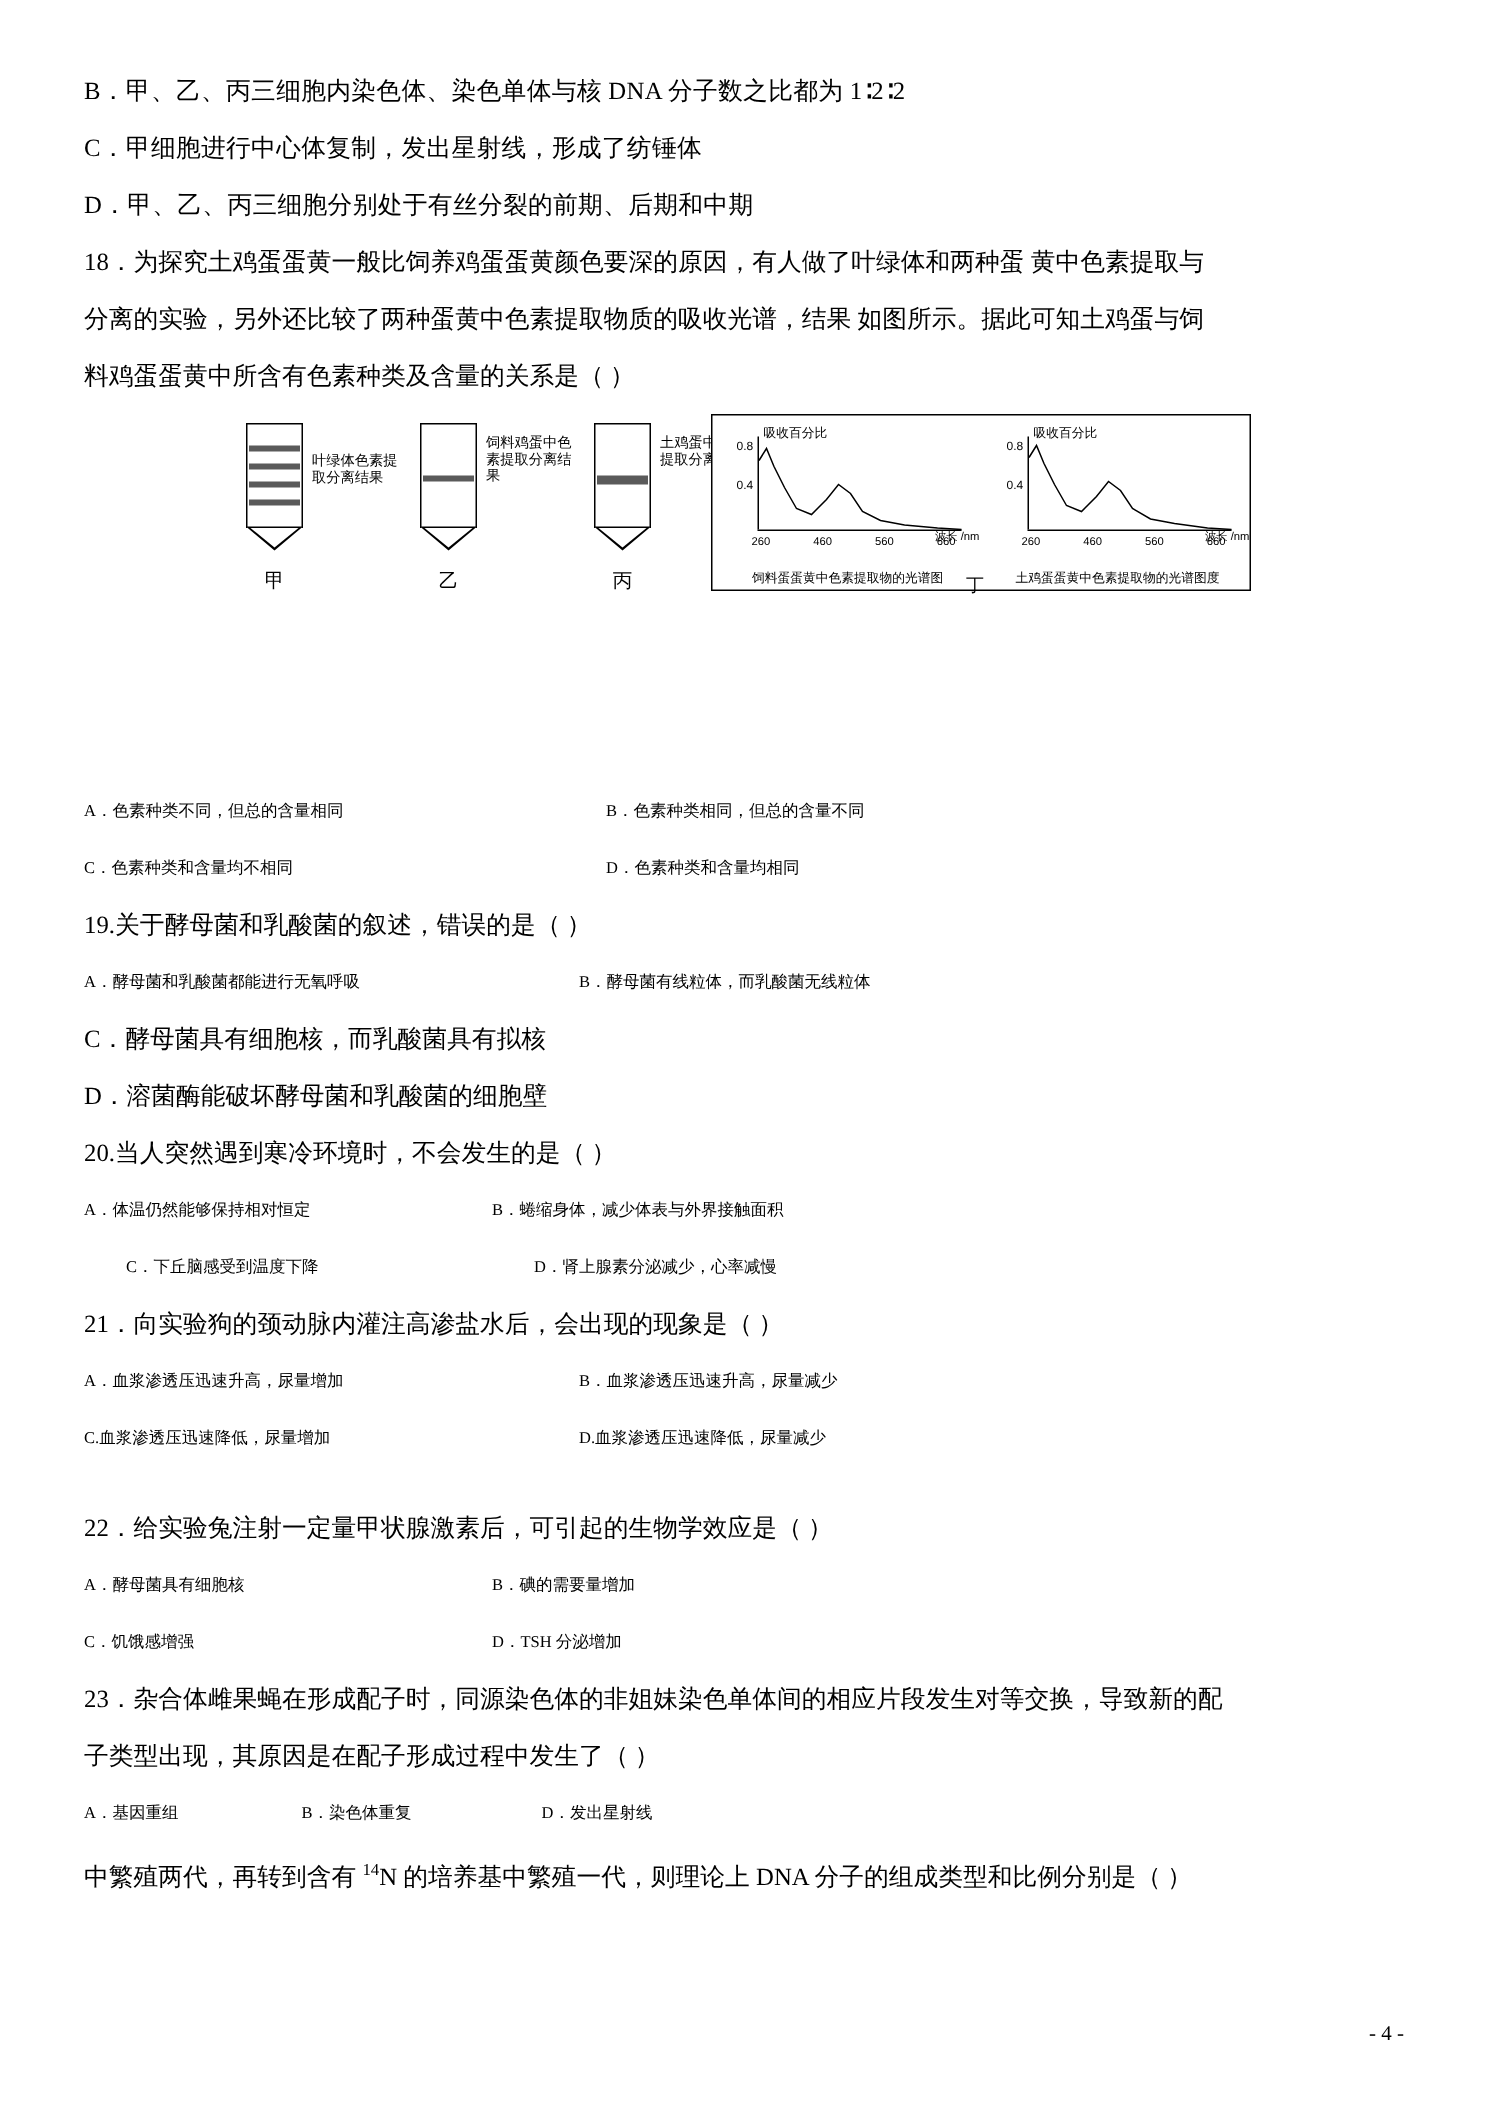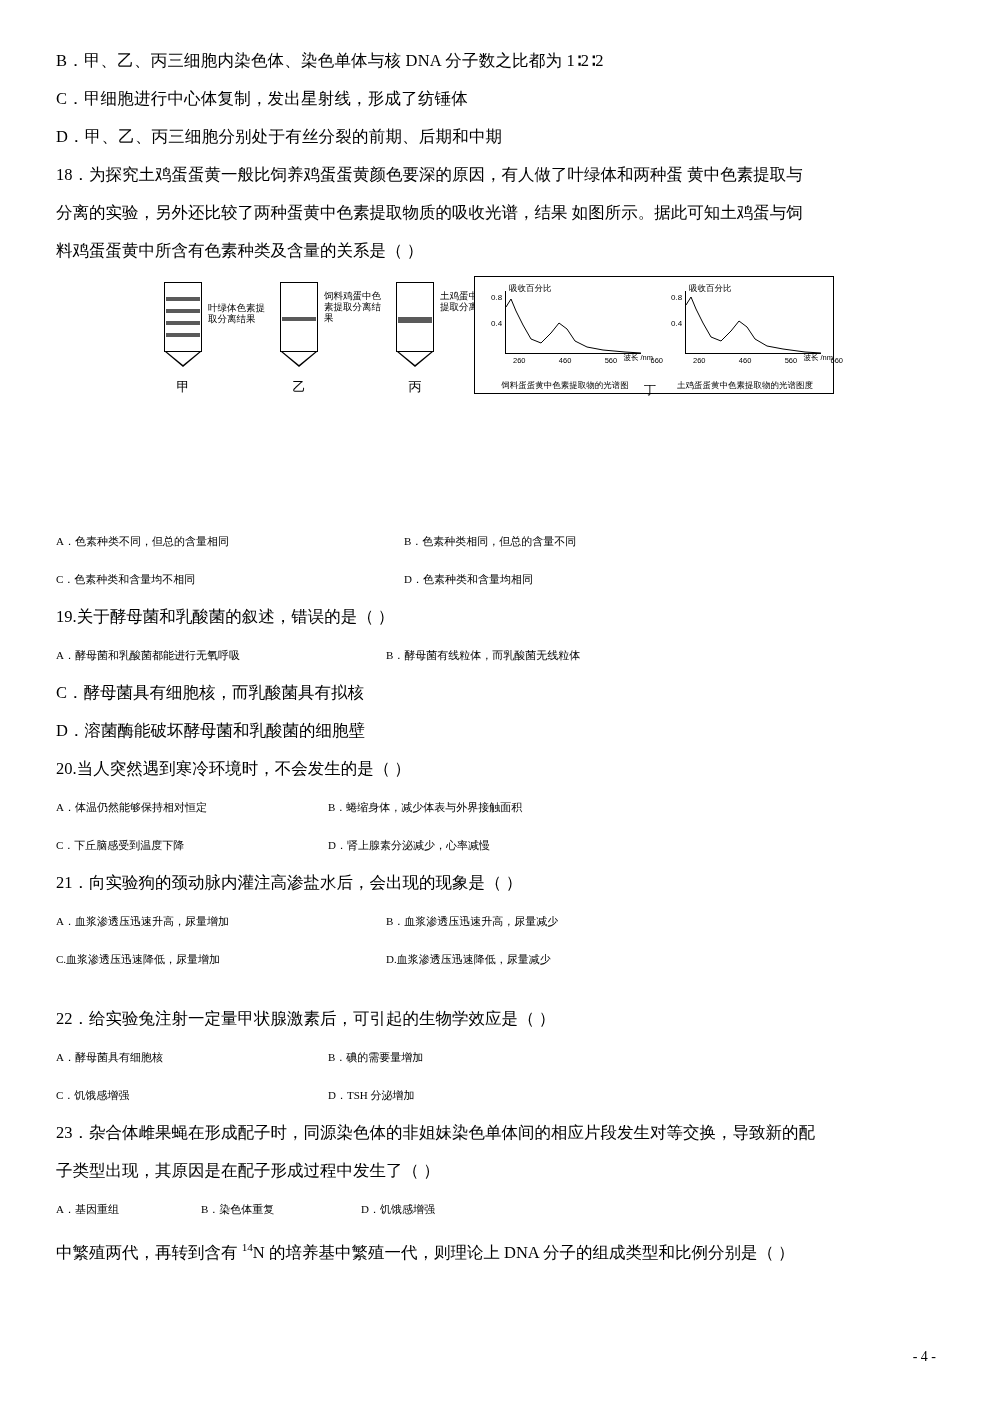--- a/index.html
+++ b/index.html
@@ -144,26 +144,25 @@
     background: #000;
   }
   .ytick {
     position: absolute;
     font-size: 8px;
     font-family: "Liberation Sans", sans-serif;
   }
   .xlabels {
     position: absolute;
     left: 26px; top: 79px;
-    width: 150px;
+    width: 136px;
     font-size: 7.5px;
     font-family: "Liberation Sans", sans-serif;
     display: flex;
     justify-content: space-between;
-    margin-left: 12px;
   }
   .wl {
     position: absolute;
     right: 2px; top: 76px;
     font-size: 7.5px;
     font-family: "Liberation Sans", sans-serif;
   }
   .caption {
     position: absolute;
     bottom: 3px;
@@ -298,21 +297,21 @@
     </div>
     <div class="q-line">C．酵母菌具有细胞核，而乳酸菌具有拟核</div>
     <div class="q-line">D．溶菌酶能破坏酵母菌和乳酸菌的细胞壁</div>
 
     <div class="q-line">20.当人突然遇到寒冷环境时，不会发生的是（      ）</div>
     <div class="opt-row">
       <div class="opt-a" style="width:272px;">A．体温仍然能够保持相对恒定</div>
       <div class="opt-b">B．蜷缩身体，减少体表与外界接触面积</div>
     </div>
     <div class="opt-row">
-      <div class="opt-a" style="width:272px;">C．下丘脑感受到温度下降</div>
+      <div class="opt-a" style="width:272px;margin-left:28px;">C．下丘脑感受到温度下降</div>
       <div class="opt-b">D．肾上腺素分泌减少，心率减慢</div>
     </div>
 
     <div class="q-line">21．向实验狗的颈动脉内灌注高渗盐水后，会出现的现象是（      ）</div>
     <div class="opt-row">
       <div class="opt-a" style="width:330px;">A．血浆渗透压迅速升高，尿量增加</div>
       <div class="opt-b">B．血浆渗透压迅速升高，尿量减少</div>
     </div>
     <div class="opt-row">
       <div class="opt-a" style="width:330px;">C.血浆渗透压迅速降低，尿量增加</div>
@@ -329,21 +328,21 @@
     <div class="opt-row">
       <div class="opt-a" style="width:272px;">C．饥饿感增强</div>
       <div class="opt-b">D．TSH 分泌增加</div>
     </div>
 
     <div class="q-line">23．杂合体雌果蝇在形成配子时，同源染色体的非姐妹染色单体间的相应片段发生对等交换，导致新的配</div>
     <div class="q-line">子类型出现，其原因是在配子形成过程中发生了（      ）</div>
     <div class="opt-row">
       <div style="width:145px;">A．基因重组</div>
       <div style="width:160px;">B．染色体重复</div>
-      <div style="flex:1;">D．饥饿感增强</div>
+      <div style="flex:1;">D．发出星射线</div>
     </div>
 
     <div class="q-line"><span>中繁殖两代，再转到含有 </span><sup>14</sup><span>N 的培养基中繁殖一代，则理论上 DNA 分子的组成类型和比例分别是（        ）</span></div>
 
   </div>
 
   <div class="footer">- 4 -</div>
 </div>
 
 </body></html>

